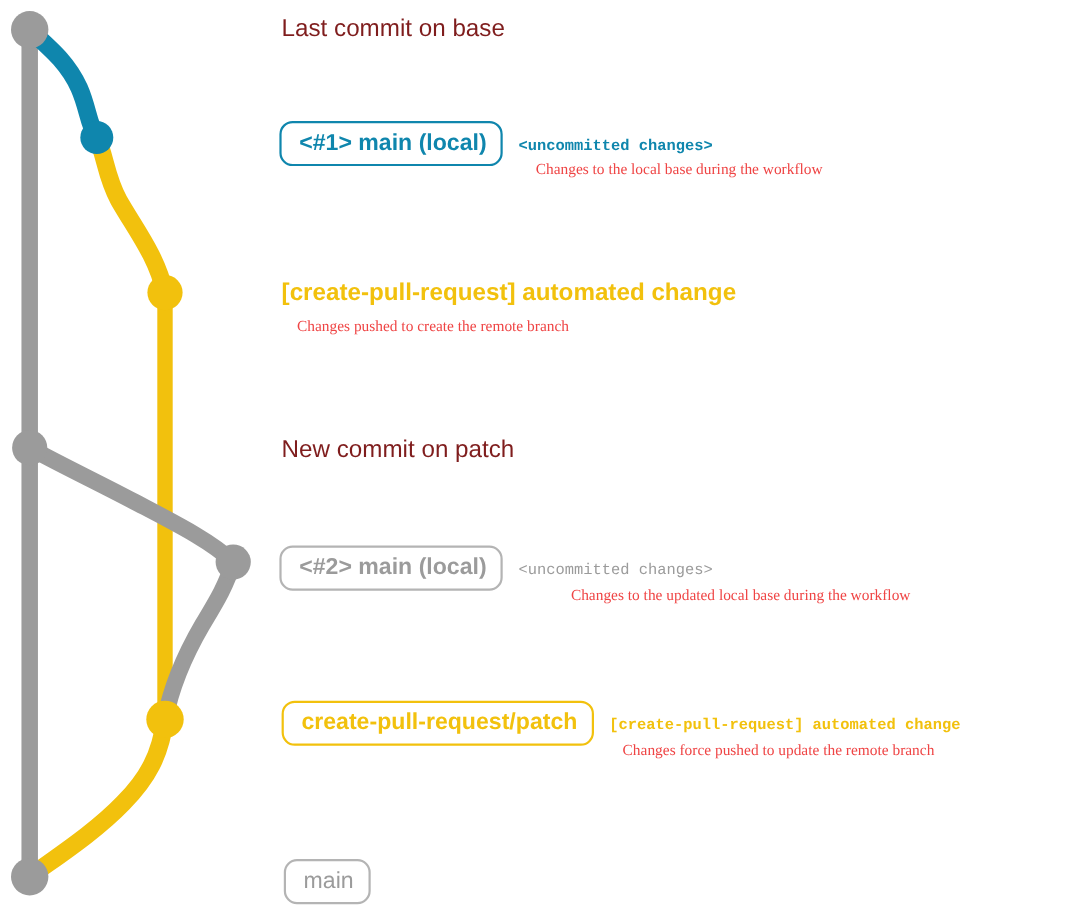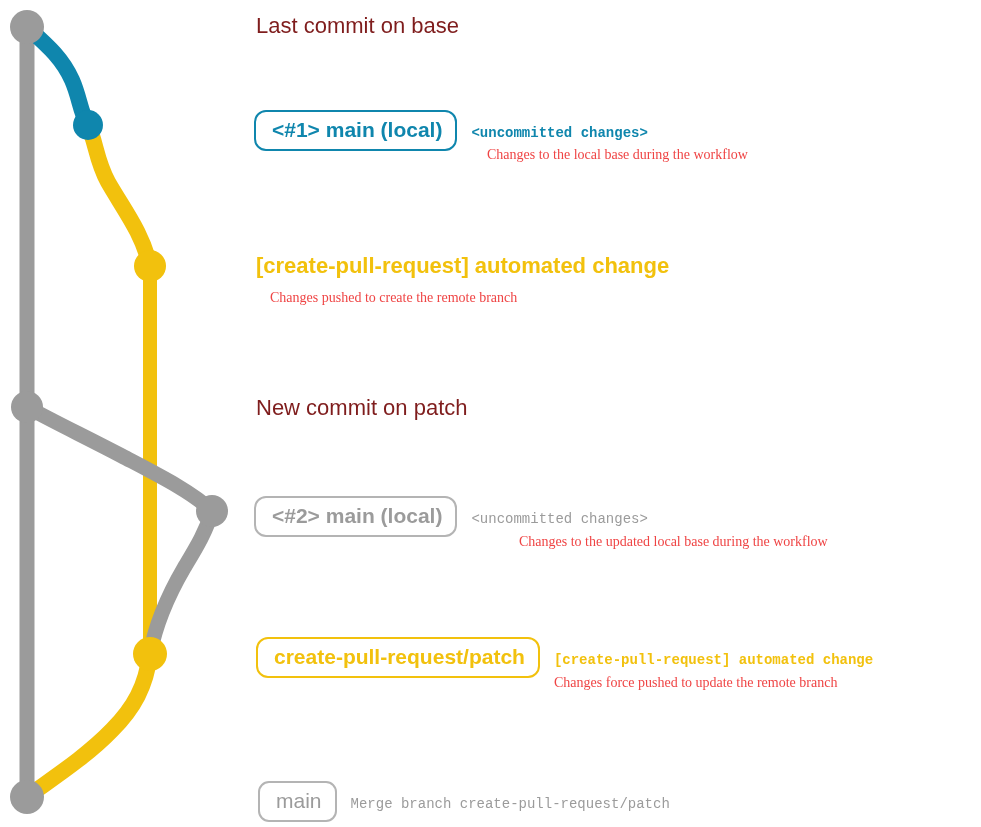--- a/index.html
+++ b/index.html
@@ -41,21 +41,21 @@
     font-family: "Liberation Sans", sans-serif;
     font-size: 21px;
     font-weight: 700;
     line-height: 1;
     padding: 7px 13px 9px 16px;
     white-space: nowrap;
   }
   .pill.blue   { color: #0f86ad; border-color: #0f86ad; }
   .pill.grey   { color: #9b9b9b; border-color: #b4b4b4; font-weight: 700; }
   .pill.yellow { color: #f2c10d; border-color: #f2c10d; }
-  .pill.grey-main { color: #9b9b9b; border-color: #b4b4b4; font-weight: 400; border-radius: 11px; }
+  .pill.grey-main { color: #9b9b9b; border-color: #b4b4b4; font-weight: 400; }
 
   
   .subject {
     font-family: Liberation Mono, monospace;
     font-size: 14px;
     font-weight: 700;
     line-height: 1;
     white-space: nowrap;
   }
   .subject.blue   { color: #0f86ad; }
@@ -131,18 +131,17 @@
 <div class="row" style="left:254px; top:496px;">
   <span class="pill grey">&lt;#2&gt; main (local)</span>
   <span class="subject grey" style="margin-left:14px;">&lt;uncommitted changes&gt;</span>
 </div>
 <div class="caption" style="left:487px; top:535px;margin-left:32px;">Changes to the updated local base during the workflow</div>
 
 <div class="row" style="left:256px; top:637px;">
   <span class="pill yellow">create-pull-request/patch</span>
   <span class="subject yellow" style="margin-left:14px;">[create-pull-request] automated change</span>
 </div>
-<div class="caption" style="left:554px; top:676px;">Changes force pushed to update the remote branch</div>
+<div class="caption" style="left:566px; top:676px;">Changes force pushed to update the remote branch</div>
 
 <div class="row" style="left:258px; top:781px;">
   <span class="pill grey-main">main</span>
-  <span class="subject grey-plain" style="margin-left:14px;">Merge branch create-pull-request/patch</span>
 </div>
 
 </body></html>

